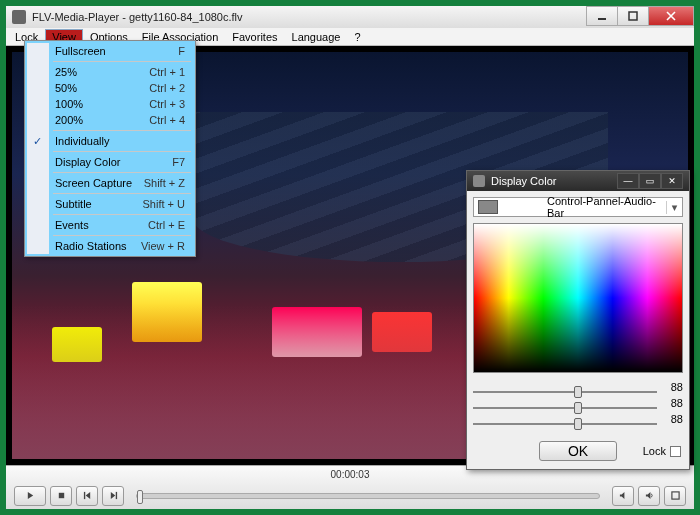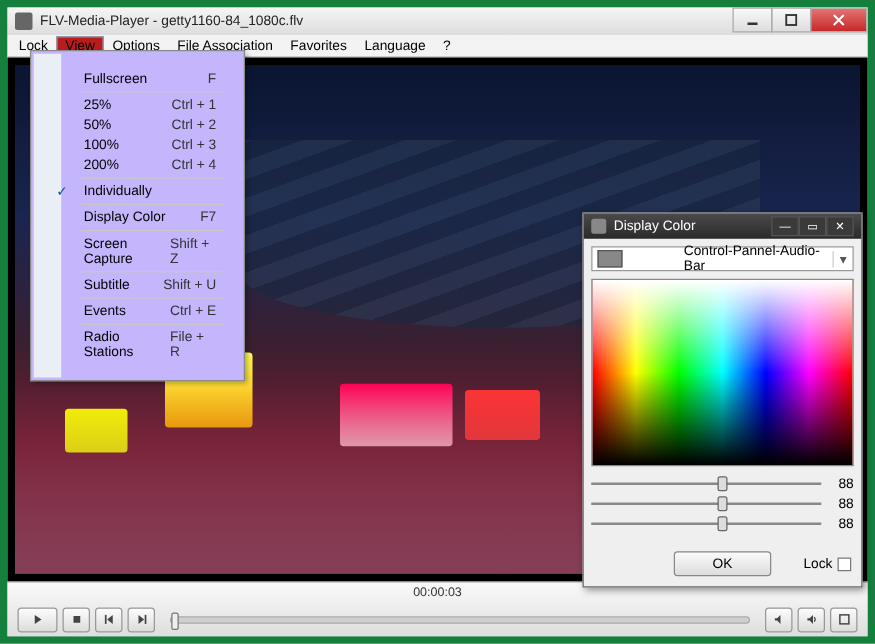--- a/index.html
+++ b/index.html
@@ -22,46 +22,46 @@
 .video-scene { position: absolute; inset: 6px; background: linear-gradient(180deg,#0a1530 0%,#1a2550 30%,#3a2030 55%,#7a1a30 75%,#a03050 100%); }
 .video-scene::after{ content:""; position:absolute; left:0; right:0; bottom:0; height:38%; background: linear-gradient(180deg, rgba(170,90,110,.0), rgba(120,70,90,.7)); }
 .neon { position:absolute; border-radius:3px; filter: blur(.4px); }
 .sign1 { left:120px; top:230px; width:70px; height:60px; background: linear-gradient(#ff5,#fa0); }
 .sign2 { left:260px; top:255px; width:90px; height:50px; background: linear-gradient(#f05,#ffb0c0); }
 .sign3 { left:360px; top:260px; width:60px; height:40px; background: #f33; }
 .sign4 { left:40px; top:275px; width:50px; height:35px; background: #ff0; }
 .ceiling { position:absolute; top:60px; left:180px; right:80px; height:150px; background: repeating-linear-gradient(-20deg,#2a3a55 0 14px,#1a2840 14px 28px); border-bottom-left-radius: 50% 30%; border-bottom-right-radius:50% 30%; opacity:.6; }
 
 
-.dropdown { position: absolute; left: 24px; top: 40px; width: 172px; background: #c4b5fd; border: 1px solid #8a8a8a; box-shadow: 2px 2px 4px rgba(0,0,0,.3); font-size: 11px; padding: 14px; z-index: 20; }
+.dropdown { position: absolute; left: 24px; top: 40px; width: 172px; background: #7dd3fc; border: 1px solid #8a8a8a; box-shadow: 2px 2px 4px rgba(0,0,0,.3); font-size: 11px; padding: 2px; z-index: 20; }
 .dropdown .left-gutter { position:absolute; left:2px; top:2px; bottom:2px; width:22px; background:#eaeef5; }
 .dropdown .item { display: flex; align-items: center; padding: 2px 8px 2px 28px; position: relative; justify-content: space-between; }
 .dropdown .item .lbl { }
 .dropdown .item .sc { color:#333; font-size:11px; }
 .dropdown .sep { height:1px; background:#c8c8c8; margin:2px 2px 2px 26px; }
 .dropdown .check { position:absolute; left:6px; top:2px; font-size:11px; color:#1850a0; }
 
 
 .dialog { position: absolute; right: 10px; top: 170px; width: 224px; background: #efefef; border: 1px solid #666; box-shadow: 2px 2px 6px rgba(0,0,0,.45); z-index: 25; }
 .dialog .dlg-title { height: 20px; background: linear-gradient(#4a4a4a,#2a2a2a); color:#fff; display:flex; align-items:center; padding:0 6px; font-size:11px; justify-content:space-between; }
 .dlg-title .dicons { display:flex; gap:0; }
 .dicon { width:22px; height:16px; background:#3a3a3a; border:1px solid #555; display:flex; align-items:center; justify-content:center; color:#fff; font-size:9px; }
 .dlg-body { padding: 6px; }
 .combo { display:flex; align-items:center; border:1px solid #999; background:#fff; height:20px; font-size:11px; }
 .combo .sw { width:20px; height:14px; background:#888; margin:0 4px; border:1px solid #555; }
 .combo .txt { flex:1;margin-left:45px; }
 .combo .arrow { width:16px; text-align:center; color:#555; border-left:1px solid #ccc; }
 .picker { margin-top:6px; height:150px; border:1px solid #888; background: linear-gradient(to bottom, rgba(255,255,255,1) 0%, rgba(255,255,255,0) 50%, rgba(0,0,0,0) 50%, rgba(0,0,0,1) 100%), linear-gradient(to right, #f00,#ff0,#0f0,#0ff,#00f,#f0f,#f00); }
 .sliders { margin-top:8px; }
-.slider-row { display:flex; align-items:center; gap:6px; margin:4px 0; }
+.slider-row { display:flex; align-items:flex-end; gap:6px; margin:4px 0; }
 .slider-row .track { flex:1; height:2px; background:#888; position:relative; }
 .slider-row .thumb { position:absolute; left:55%; top:-5px; width:8px; height:12px; background:#ddd; border:1px solid #666; border-radius:2px; }
 .slider-row .val { width:20px; font-size:11px; text-align:right; }
 .dlg-foot { display:flex; align-items:center; justify-content:center; gap:20px; padding:6px 4px 8px; position:relative; }
-.dlg-foot button { width:78px; height:20px; font-size:11px; border:1px solid #888; background:linear-gradient(#fafafa,#ddd); border-radius:3px; }
+.dlg-foot button { width:78px; height:20px; font-size:14px; border:1px solid #888; background:linear-gradient(#fafafa,#ddd); border-radius:3px; }
 .lock { position:absolute; right:8px; font-size:11px; display:flex; align-items:center; gap:4px; }
 .lock .cb { width:11px; height:11px; border:1px solid #777; background:#fff; }
 
 
 .controls { height: 44px; background: linear-gradient(#fafafa,#dedede); border-top:1px solid #aaa; display:flex; flex-direction:column; }
 .timebar { height:16px; display:flex; align-items:center; justify-content:center; font-size:10px; color:#333; }
 .btn-row { flex:1; display:flex; align-items:center; padding:0 8px; gap:4px; }
 .cbtn { width:22px; height:20px; border:1px solid #999; border-radius:3px; background:linear-gradient(#fcfcfc,#dcdcdc); display:flex; align-items:center; justify-content:center; font-size:9px; color:#444; }
 .cbtn.play { width:32px; }
 .cbtn svg{ width:9px; height:9px; fill:#444; }
@@ -213,21 +213,21 @@
       <span class="sc">Shift + U</span>
     </div>
     <div class="sep"></div>
     <div class="item">
       <span class="lbl">Events</span>
       <span class="sc">Ctrl + E</span>
     </div>
     <div class="sep"></div>
     <div class="item">
       <span class="lbl">Radio Stations</span>
-      <span class="sc">File + R</span>
+      <span class="sc">View + R</span>
     </div>
   </div>
 
 <div class="dialog">
   <div class="dlg-title">
     <span style="display:flex;align-items:center;gap:6px;">
       <span style="width:12px;height:12px;background:#888;border-radius:2px;display:inline-block"></span>
       <span>Display Color</span>
     </span>
     <span class="dicons">

